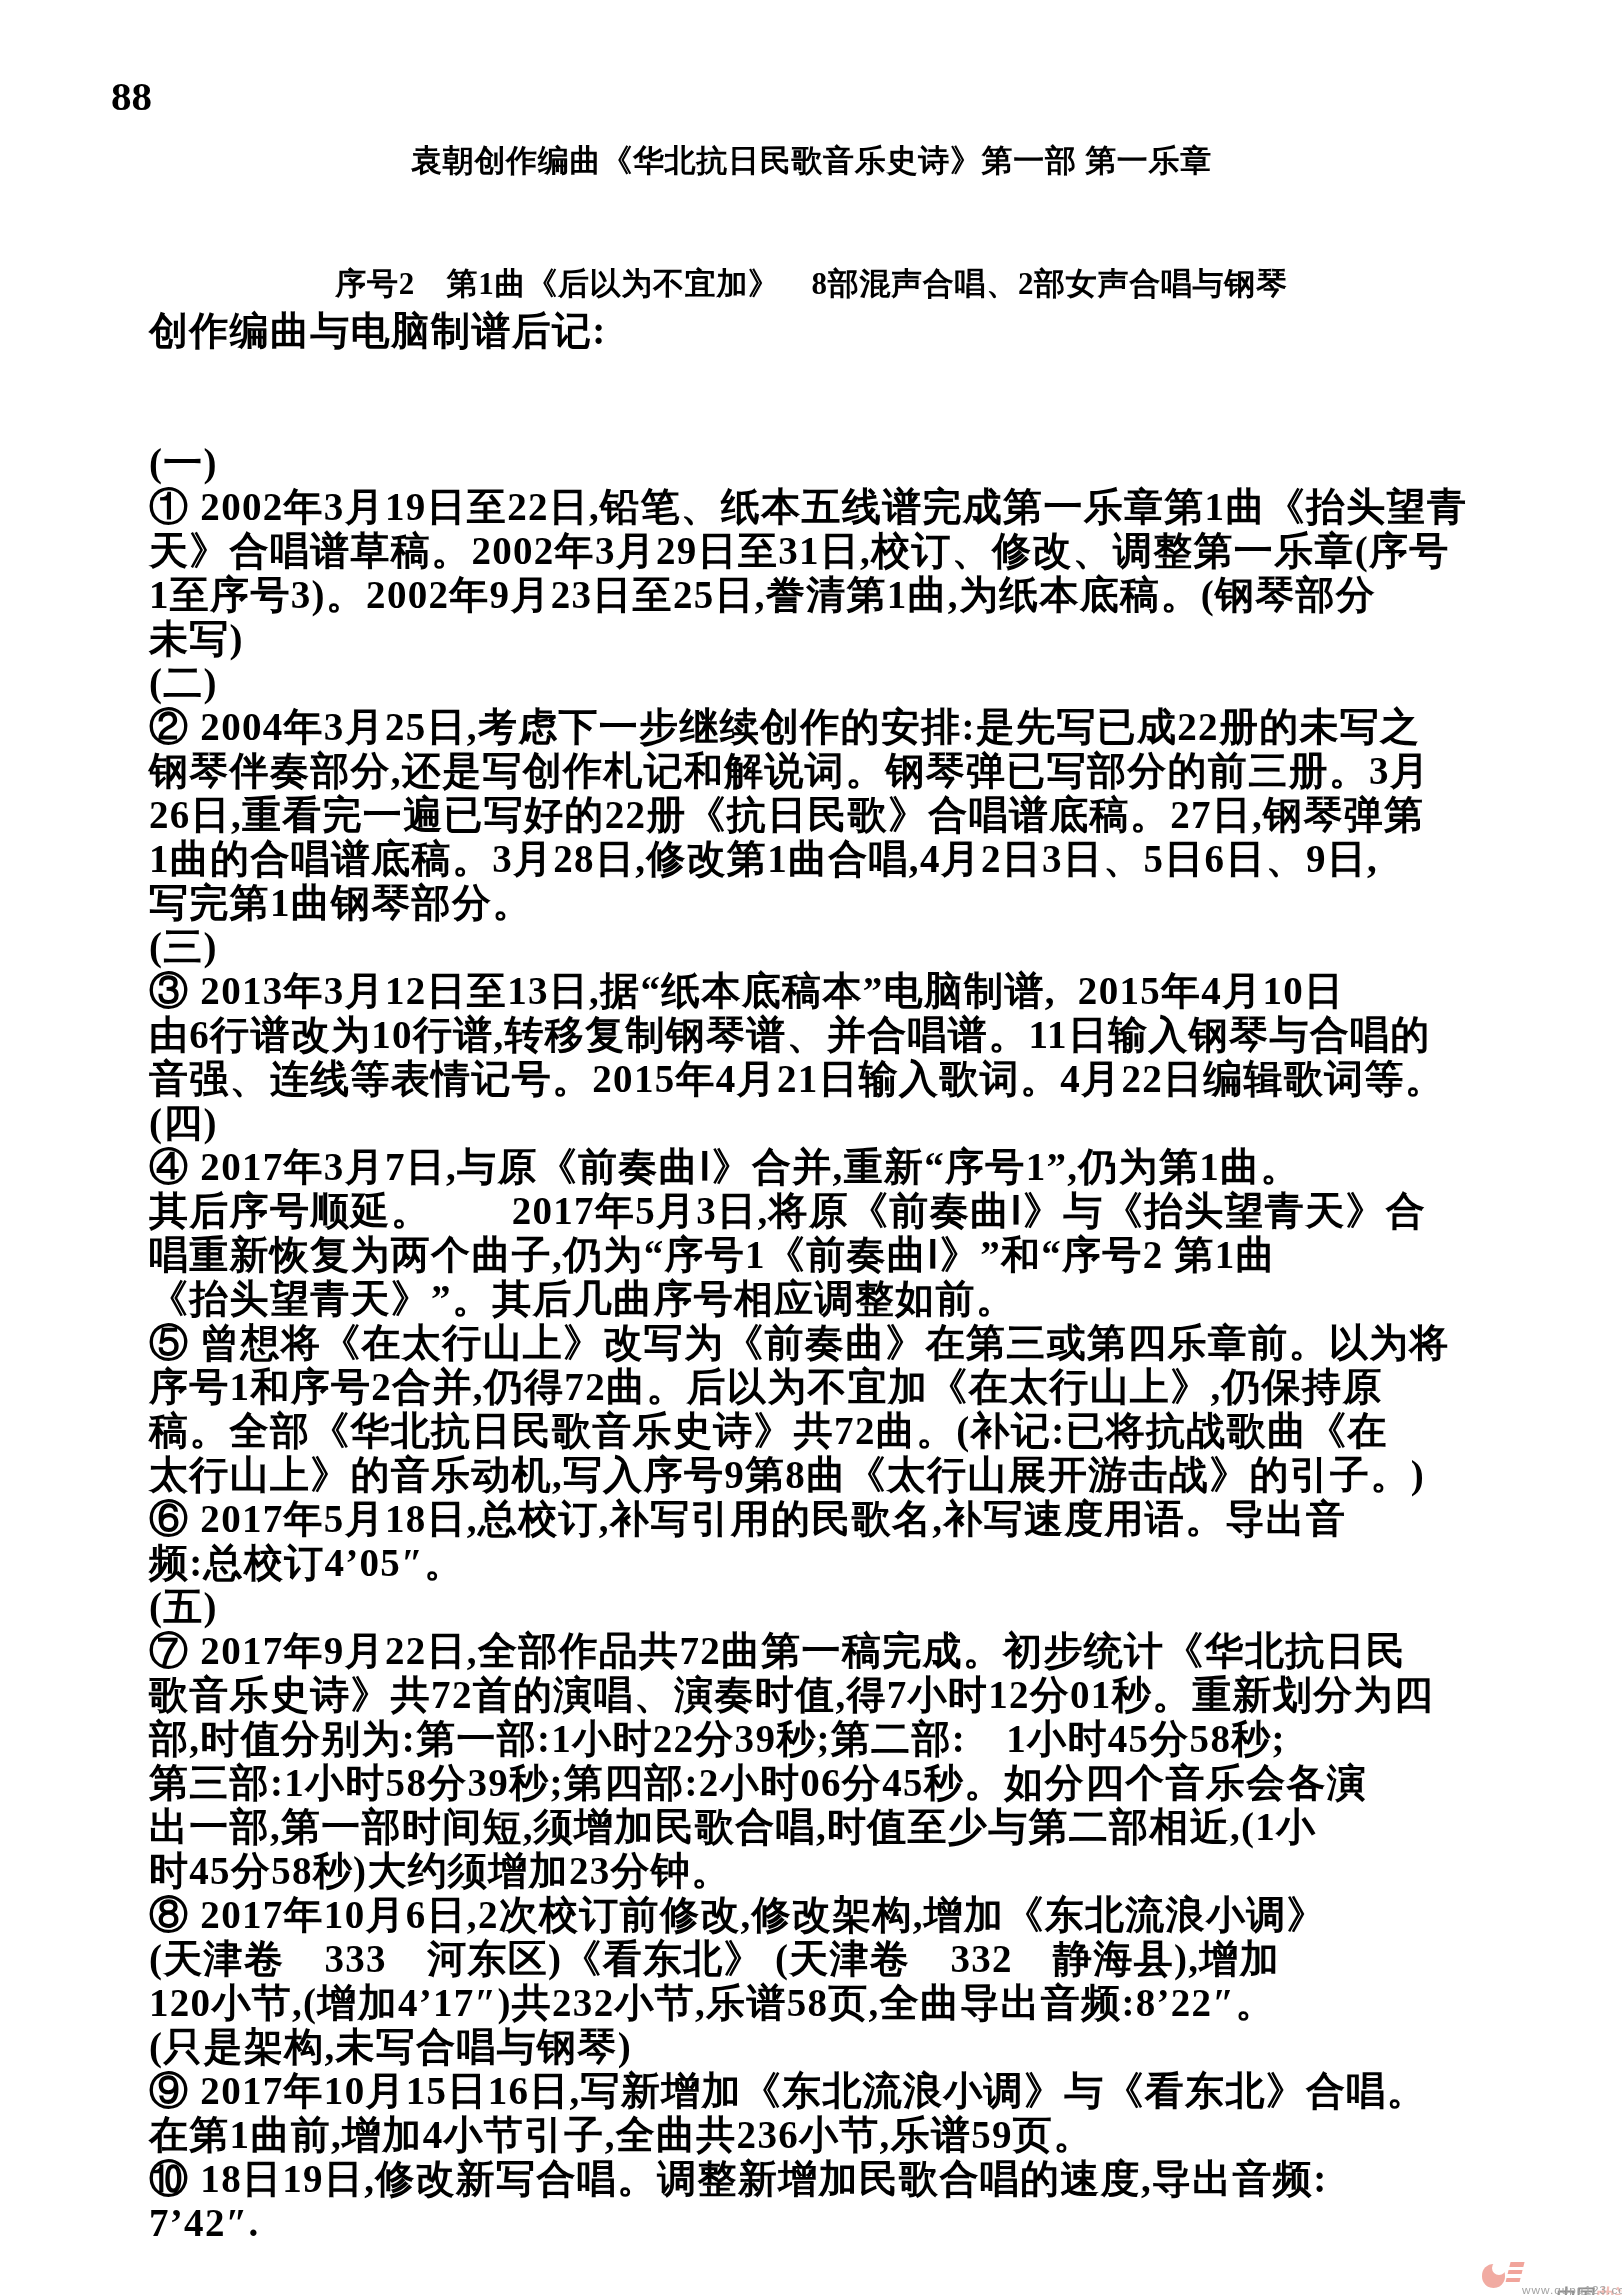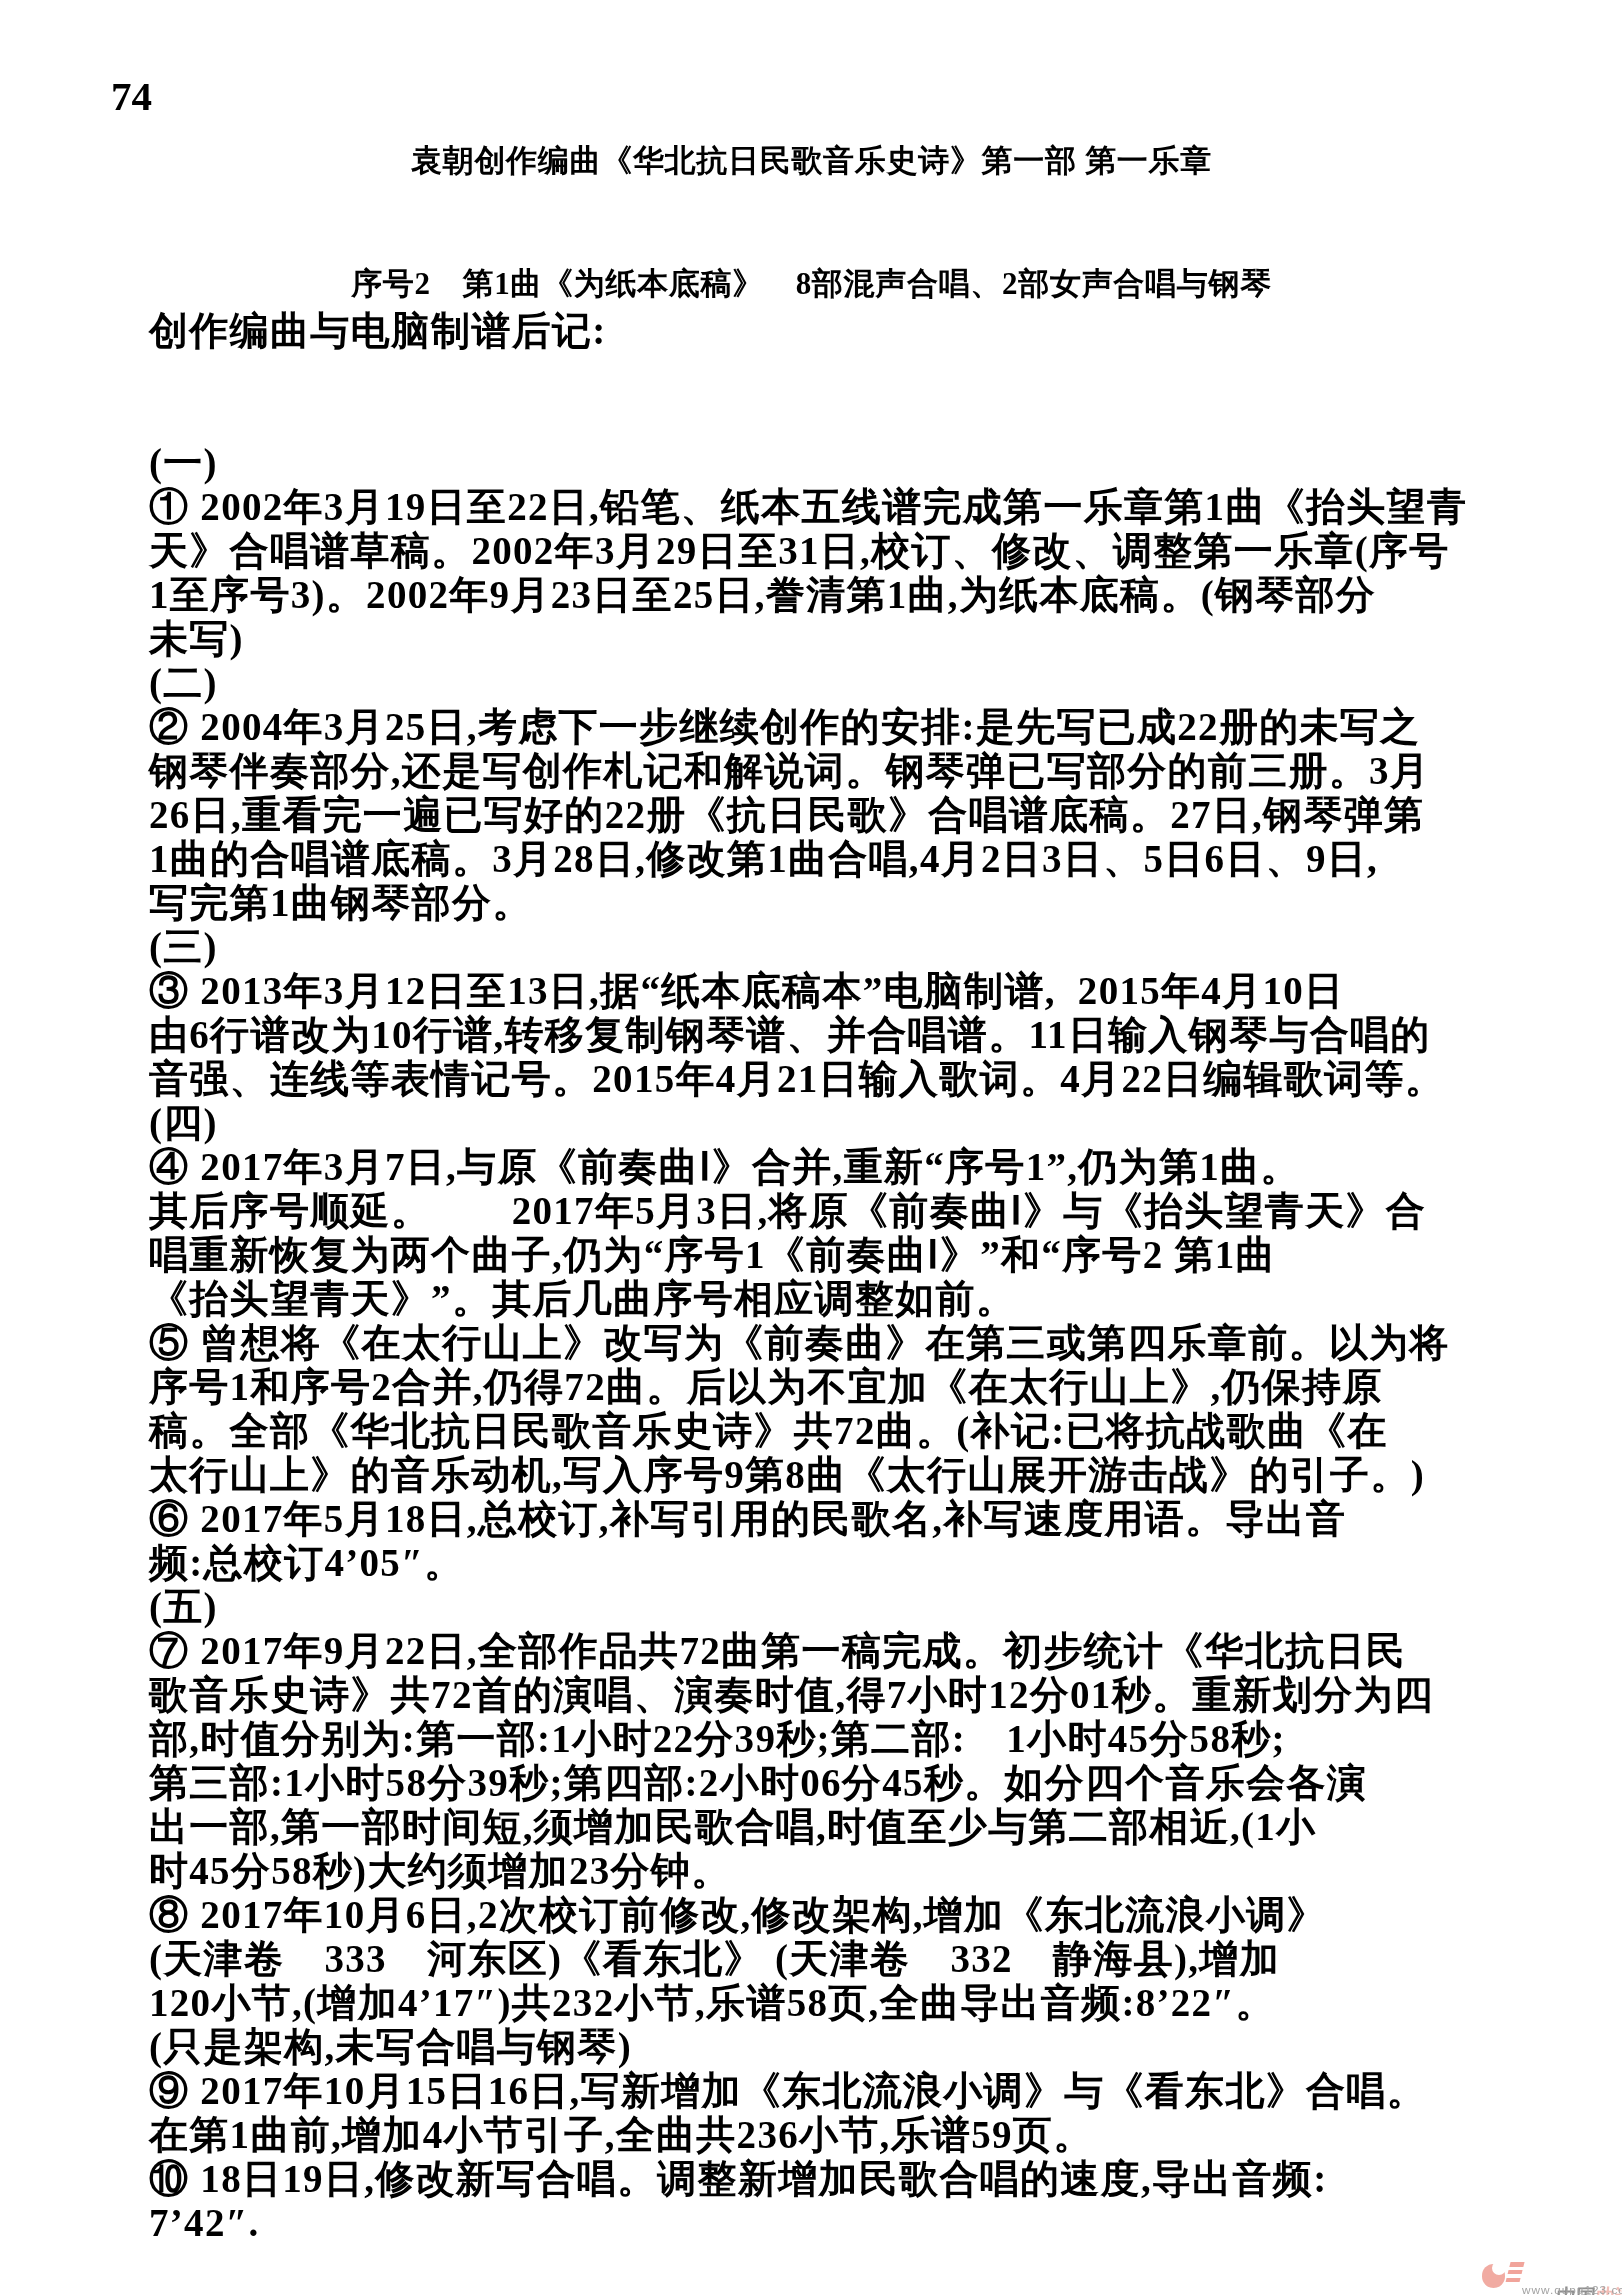--- a/index.html
+++ b/index.html
@@ -81,25 +81,25 @@
   .wm-url{
     position:absolute;left:44px;top:27.5px;
     font-size:11.8px;color:#a3a3a3;letter-spacing:1px;white-space:pre;
   }
 </style>
 </head>
 <body>
 
 <div class="page">
 
-  <div class="page-number">74</div>
+  <div class="page-number">88</div>
 
   <div class="header">
     <div class="h-line1">袁朝创作编曲《华北抗日民歌音乐史诗》第一部 第一乐章</div>
-    <div class="h-line2">序号2　第1曲《为纸本底稿》　8部混声合唱、2部女声合唱与钢琴</div>
+    <div class="h-line2">序号2　第1曲《后以为不宜加》　8部混声合唱、2部女声合唱与钢琴</div>
   </div>
 
   <div class="body-block">
     <div class="line title">创作编曲与电脑制谱后记:</div>
     <div class="lines"><div class="line">(一)</div><div class="line">① 2002年3月19日至22日,铅笔、纸本五线谱完成第一乐章第1曲《抬头望青</div><div class="line">天》合唱谱草稿。2002年3月29日至31日,校订、修改、调整第一乐章(序号</div><div class="line">1至序号3)。2002年9月23日至25日,誊清第1曲,为纸本底稿。(钢琴部分</div><div class="line">未写)</div><div class="line">(二)</div><div class="line">② 2004年3月25日,考虑下一步继续创作的安排:是先写已成22册的未写之</div><div class="line">钢琴伴奏部分,还是写创作札记和解说词。钢琴弹已写部分的前三册。3月</div><div class="line">26日,重看完一遍已写好的22册《抗日民歌》合唱谱底稿。27日,钢琴弹第</div><div class="line">1曲的合唱谱底稿。3月28日,修改第1曲合唱,4月2日3日、5日6日、9日,</div><div class="line">写完第1曲钢琴部分。</div><div class="line">(三)</div><div class="line">③ 2013年3月12日至13日,据“纸本底稿本”电脑制谱,  2015年4月10日</div><div class="line">由6行谱改为10行谱,转移复制钢琴谱、并合唱谱。11日输入钢琴与合唱的</div><div class="line">音强、连线等表情记号。2015年4月21日输入歌词。4月22日编辑歌词等。</div><div class="line">(四)</div><div class="line">④ 2017年3月7日,与原《前奏曲Ⅰ》合并,重新“序号1”,仍为第1曲。</div><div class="line">其后序号顺延。　　2017年5月3日,将原《前奏曲Ⅰ》与《抬头望青天》合</div><div class="line">唱重新恢复为两个曲子,仍为“序号1《前奏曲Ⅰ》”和“序号2 第1曲</div><div class="line">《抬头望青天》”。其后几曲序号相应调整如前。</div><div class="line">⑤ 曾想将《在太行山上》改写为《前奏曲》在第三或第四乐章前。以为将</div><div class="line">序号1和序号2合并,仍得72曲。后以为不宜加《在太行山上》,仍保持原</div><div class="line">稿。全部《华北抗日民歌音乐史诗》共72曲。(补记:已将抗战歌曲《在</div><div class="line">太行山上》的音乐动机,写入序号9第8曲《太行山展开游击战》的引子。)</div><div class="line">⑥ 2017年5月18日,总校订,补写引用的民歌名,补写速度用语。导出音</div><div class="line">频:总校订4’05″。</div><div class="line">(五)</div><div class="line">⑦ 2017年9月22日,全部作品共72曲第一稿完成。初步统计《华北抗日民</div><div class="line">歌音乐史诗》共72首的演唱、演奏时值,得7小时12分01秒。重新划分为四</div><div class="line">部,时值分别为:第一部:1小时22分39秒;第二部:　1小时45分58秒;</div><div class="line">第三部:1小时58分39秒;第四部:2小时06分45秒。如分四个音乐会各演</div><div class="line">出一部,第一部时间短,须增加民歌合唱,时值至少与第二部相近,(1小</div><div class="line">时45分58秒)大约须增加23分钟。</div><div class="line">⑧ 2017年10月6日,2次校订前修改,修改架构,增加《东北流浪小调》</div><div class="line">(天津卷　333　河东区)《看东北》 (天津卷　332　静海县),增加</div><div class="line">120小节,(增加4’17″)共232小节,乐谱58页,全曲导出音频:8’22″。</div><div class="line">(只是架构,未写合唱与钢琴)</div><div class="line">⑨ 2017年10月15日16日,写新增加《东北流浪小调》与《看东北》合唱。</div><div class="line">在第1曲前,增加4小节引子,全曲共236小节,乐谱59页。</div><div class="line">⑩ 18日19日,修改新写合唱。调整新增加民歌合唱的速度,导出音频:</div><div class="line">7’42″.</div></div>
   </div>
 
   <div class="watermark">
     <div class="wm-logo">
       <span class="wm-c"></span>

